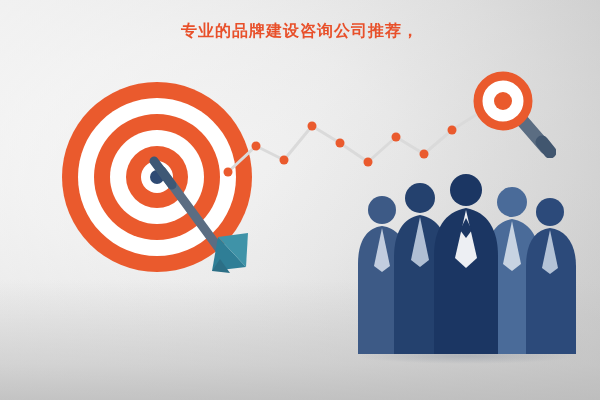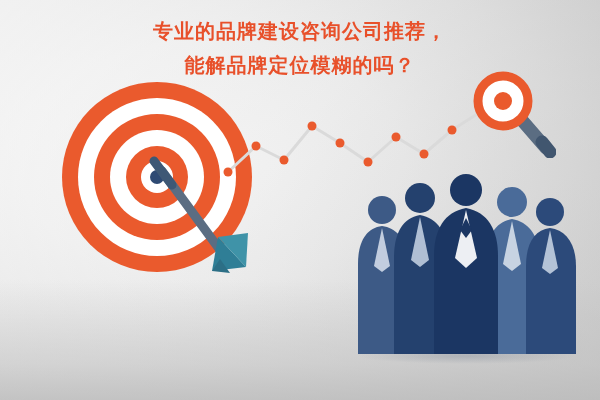--- a/index.html
+++ b/index.html
@@ -42,21 +42,21 @@
     top: 14px;
     left: 0;
     width: 600px;
     text-align: center;
     z-index: 40;
   }
   #headline .line {
     display: block;
     color: #e8502a;
     font-weight: bold;
-    font-size: 20px;
+    font-size: 16px;
     line-height: 34px;
     letter-spacing: 1px;
     white-space: nowrap;
   }
 
   
   #target-wrap {
     position: absolute;
     left: 62px;
     top: 82px;
@@ -131,21 +131,20 @@
 </head>
 <body>
 
 <div id="poster">
 
   <div id="bg-wash"></div>
   <div id="bg-bottom"></div>
 
   <div id="headline">
     <span class="line">专业的品牌建设咨询公司推荐，</span>
-    <span class="line">能解品牌定位模糊的吗？</span>
   </div>
 
   <div id="target-wrap">
     <div class="ring r1"></div>
     <div class="ring r2"></div>
     <div class="ring r3"></div>
     <div class="ring r4"></div>
     <div class="ring r5"></div>
     <div class="ring r6"></div>
     <div class="ring r7"></div>

